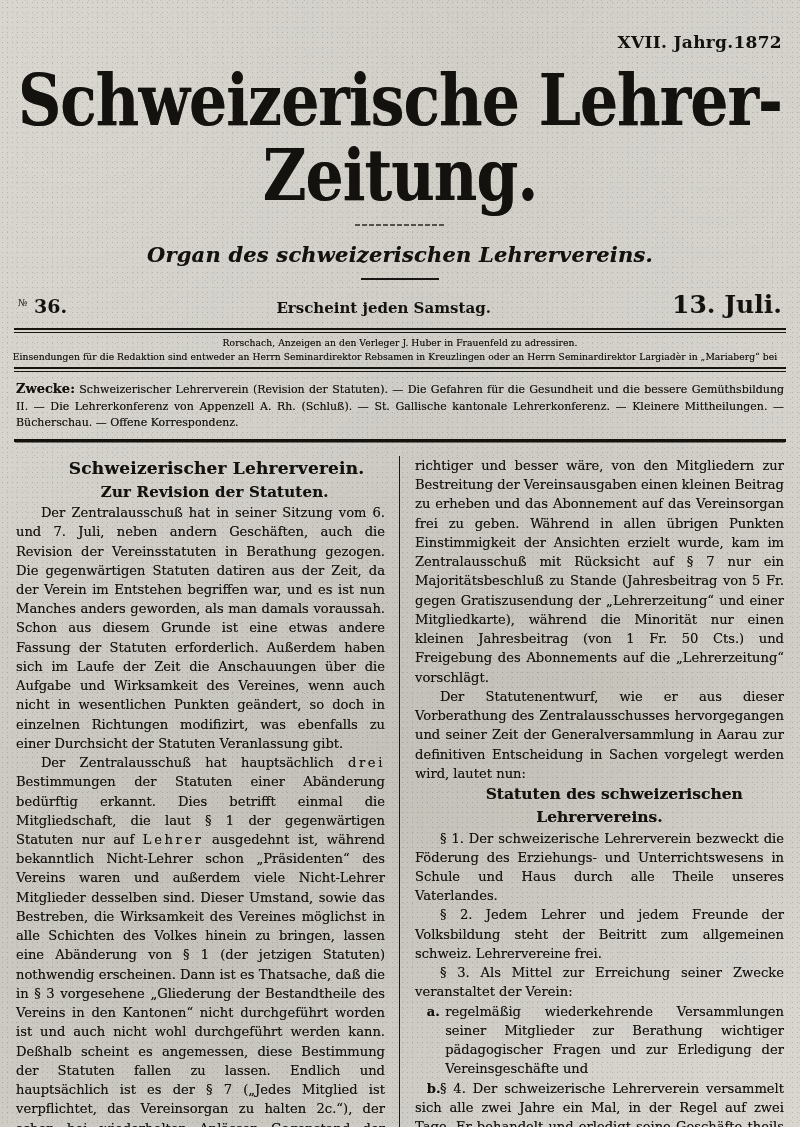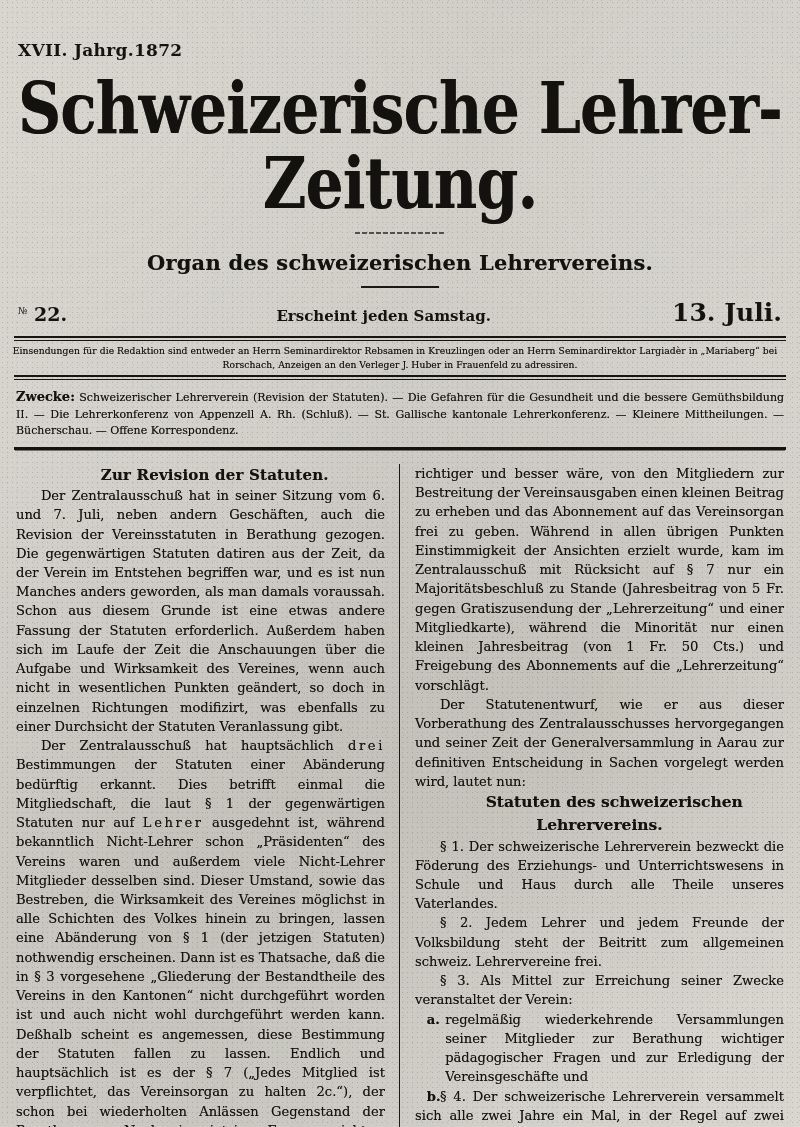--- a/index.html
+++ b/index.html
@@ -45,23 +45,23 @@
   }
   .sheet {
     position: relative;
     z-index: 2;
     padding: 0 14px;
   }
 
   
   .topline {
     display: flex;
-    justify-content: flex-start;
+    justify-content: flex-end;
     align-items: baseline;
-    padding: 40px 4px 0 4px;
+    padding: 32px 4px 0 4px;
     font-weight: bold;
     font-size: 17px;
     letter-spacing: .3px;
   }
   .topline .jahrg { font-family: "DejaVu Serif", serif; }
   .fraktur {
     font-family: "DejaVu Serif", "Liberation Serif", serif;
     font-weight: bold;
     font-synthesis: weight;
   }
@@ -85,20 +85,21 @@
       #2a2722 0 5px, rgba(0,0,0,0) 5px 7px);
     opacity: .75;
   }
   .subtitle {
     text-align: center;
     margin-top: 16px;
     font-size: 21px;
     font-weight: bold;
     letter-spacing: .2px;
     text-shadow: 0 0 .6px rgba(0,0,0,.7);
+    font-style: italic;
   }
   .short-rule {
     width: 78px;
     height: 1.5px;
     background: #1a1814;
     margin: 11px auto 0 auto;
   }
   .issueline {
     display: flex;
     justify-content: space-between;
@@ -230,44 +231,45 @@
 
     <div class="masthead fraktur">Schweizerische Lehrer-Zeitung.</div>
 
     <div class="orn-rule"></div>
 
     <div class="subtitle fraktur">Organ des schweizerischen Lehrervereins.</div>
 
     <div class="short-rule"></div>
 
     <div class="issueline">
-      <span class="num"><sup>№</sup> <span>22.</span></span>
+      <span class="num"><sup>№</sup> <span>36.</span></span>
       <span class="mid fraktur">Erscheint jeden Samstag.</span>
       <span class="date fraktur">13. Juli.</span>
     </div>
 
     <div class="rule-double"></div>
 
     <div class="terms">
+      <div class="ln">Rorschach, Anzeigen an den Verleger J. Huber in Frauenfeld zu adressiren.</div>
       <div class="ln clipped">Einsendungen für die Redaktion sind entweder an Herrn Seminardirektor Rebsamen in Kreuzlingen oder an Herrn Seminardirektor Largiadèr in „Mariaberg“ bei</div>
-      <div class="ln">Rorschach, Anzeigen an den Verleger J. Huber in Frauenfeld zu adressiren.</div>
     </div>
 
     <div class="rule-double2"></div>
 
     <div class="inhalt">
       <span class="lead">Zwecke:</span>
       <span>Schweizerischer Lehrerverein (Revision der Statuten). — Die Gefahren für die Gesundheit und die bessere Gemüthsbildung II. — Die Lehrerkonferenz von Appenzell A. Rh. (Schluß). — St. Gallische kantonale Lehrerkonferenz. — Kleinere Mittheilungen. — Bücherschau. — Offene Korrespondenz.</span>
     </div>
 
     <div class="rule-thick"></div>
 
     <div class="columns">
 
       <div class="col col-left">
+        <p class="head-main">Schweizerischer Lehrerverein.</p>
         <p class="head-sub">Zur Revision der Statuten.</p>
         <p>Der Zentralausschuß hat in seiner Sitzung vom 6. und 7. Juli, neben andern Geschäften, auch die Revision der Vereinsstatuten in Berathung gezogen. Die gegenwärtigen Statuten datiren aus der Zeit, da der Verein im Entstehen begriffen war, und es ist nun Manches anders geworden, als man damals voraussah. Schon aus diesem Grunde ist eine etwas andere Fassung der Statuten erforderlich. Außerdem haben sich im Laufe der Zeit die Anschauungen über die Aufgabe und Wirksamkeit des Vereines, wenn auch nicht in wesentlichen Punkten geändert, so doch in einzelnen Richtungen modifizirt, was ebenfalls zu einer Durchsicht der Statuten Veranlassung gibt.</p>
         <p>
           <span>Der Zentralausschuß hat hauptsächlich </span><span class="sperr">drei</span><span> Bestimmungen der Statuten einer Abänderung bedürftig erkannt. Dies betrifft einmal die Mitgliedschaft, die laut § 1 der gegenwärtigen Statuten nur auf </span><span class="sperr">Lehrer</span><span> ausgedehnt ist, während bekanntlich Nicht-Lehrer schon „Präsidenten“ des Vereins waren und außerdem viele Nicht-Lehrer Mitglieder desselben sind. Dieser Umstand, sowie das Bestreben, die Wirksamkeit des Vereines möglichst in alle Schichten des Volkes hinein zu bringen, lassen eine Abänderung von § 1 (der jetzigen Statuten) nothwendig erscheinen. Dann ist es Thatsache, daß die in § 3 vorgesehene „Gliederung der Bestandtheile des Vereins in den Kantonen“ nicht durchgeführt worden ist und auch nicht wohl durchgeführt werden kann. Deßhalb scheint es angemessen, diese Bestimmung der Statuten fallen zu lassen. Endlich und hauptsächlich ist es der § 7 („Jedes Mitglied ist verpflichtet, das Vereinsorgan zu halten 2c.“), der schon bei wiederholten Anlässen Gegenstand der Berathung war. Nach seiner jetzigen Fassung reicht er nicht einmal aus, um vorkommendenfalls zu bestimmen, wer eigentlich Mitglied des Vereines ist oder nicht. Und dann kommt es, bei aller Anerkennung der finanziell-praktischen Bedeutung dieser Statutenvorschrift doch noch sehr in Frage, ob denn die Mitgliedschaft beim schweiz. Lehrerverein vom Abonnement auf die „Lehrerzeitung“ abhängig gemacht werden soll, oder ob es nicht</span>
         </p>
       </div>
 
       <div class="col col-right">
         <p class="noindent">richtiger und besser wäre, von den Mitgliedern zur Bestreitung der Vereinsausgaben einen kleinen Beitrag zu erheben und das Abonnement auf das Vereinsorgan frei zu geben. Während in allen übrigen Punkten Einstimmigkeit der Ansichten erzielt wurde, kam im Zentralausschuß mit Rücksicht auf § 7 nur ein Majoritätsbeschluß zu Stande (Jahresbeitrag von 5 Fr. gegen Gratiszusendung der „Lehrerzeitung“ und einer Mitgliedkarte), während die Minorität nur einen kleinen Jahresbeitrag (von 1 Fr. 50 Cts.) und Freigebung des Abonnements auf die „Lehrerzeitung“ vorschlägt.</p>
         <p>Der Statutenentwurf, wie er aus dieser Vorberathung des Zentralausschusses hervorgegangen und seiner Zeit der Generalversammlung in Aarau zur definitiven Entscheidung in Sachen vorgelegt werden wird, lautet nun:</p>

